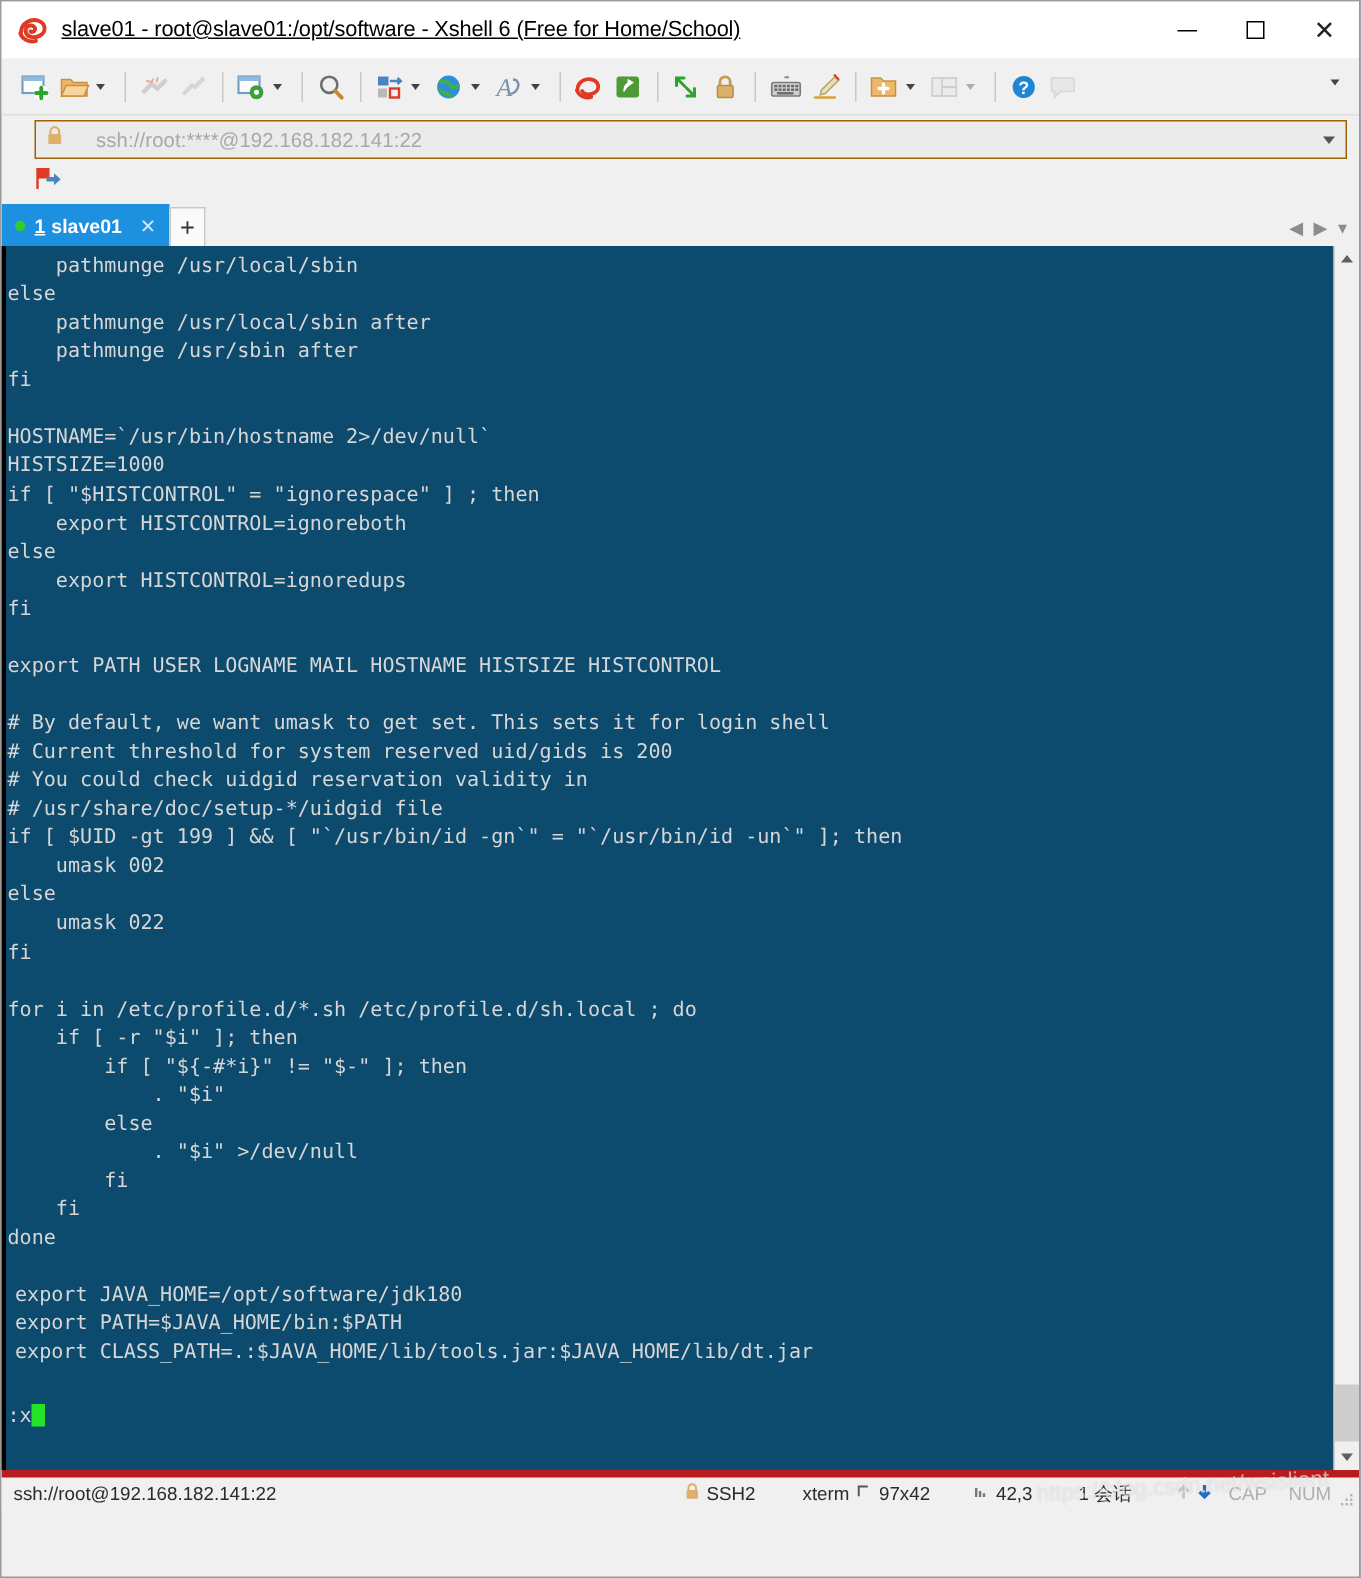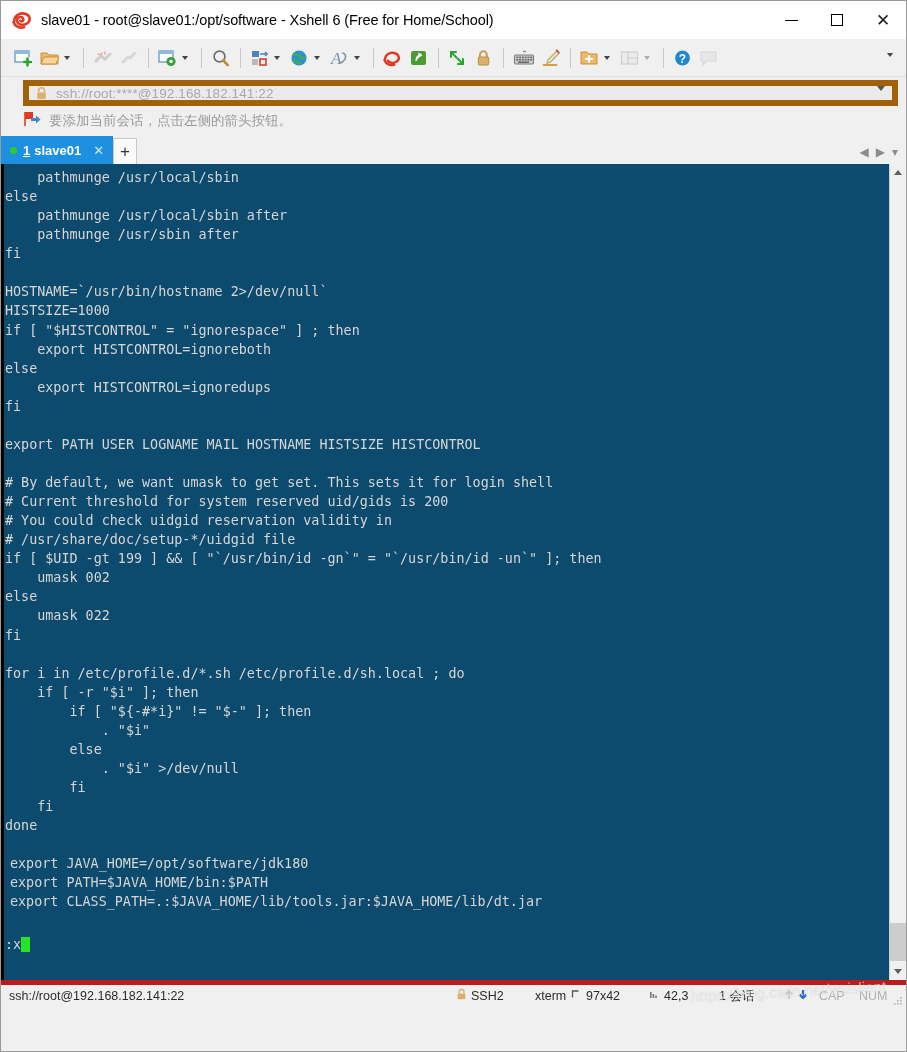--- a/index.html
+++ b/index.html
@@ -7,21 +7,21 @@
   body {
     font-family:"Liberation Sans", sans-serif;
     background:#f0f0f0;
     -webkit-font-smoothing:none;
   }
   #app { position:relative; width:907px; height:1052px; background:#f0f0f0;
          border:1px solid #9a9a9a; overflow:hidden; }
 
   
   .titlebar { position:relative; height:38px; background:#ffffff;
-              display:flex; align-items:center; }
+              display:flex; align-items:center;text-decoration:underline; }
   .tb-icon { width:22px; height:22px; margin-left:10px; position:relative; flex:0 0 auto; }
   .shell-svg { display:block; }
   .tb-title { margin-left:8px; font-size:14.5px; color:#000; white-space:nowrap;
               letter-spacing:-0.1px; }
   .tb-ctrls { position:absolute; right:0; top:0; height:38px; display:flex; }
   .tb-btn { width:46px; height:38px; display:flex; align-items:center; justify-content:center;
             font-size:15px; color:#222; }
   .glyph-min { display:block; width:13px; height:1px; background:#000; }
   .glyph-max { display:block; width:12px; height:12px; border:1px solid #000; }
   .glyph-close { font-size:17px; line-height:1; font-family:"Liberation Sans", sans-serif; }
@@ -39,22 +39,22 @@
   .tool { display:flex; align-items:center; height:30px; padding:0 2px; }
   .tool svg { display:block; }
   .caret { width:0;height:0;border-left:3.5px solid transparent;border-right:3.5px solid transparent;
            border-top:4px solid #444; margin:0 5px 0 3px; }
   .sep { width:1px; height:20px; background:#c8c8c8; margin:0 6px; }
   .tb-overflow { position:absolute; right:8px; top:14px; }
   .dim { opacity:0.38; }
 
   
   .addrbar { height:26px; margin:3px 8px 0 22px; background:#ebebeb;
-             border:6px solid #a16207; display:flex; align-items:flex-start;
-             position:relative; }
+             border:1px solid #a16207; display:flex; align-items:center;
+             position:relative;gap:13px; }
   .addr-lock { margin-left:6px; }
   .addr-text { margin-left:8px; font-size:13.5px; color:#a8a8a8; letter-spacing:0.1px; }
   .addr-caret { position:absolute; right:7px; width:0;height:0;
                 border-left:4px solid transparent;border-right:4px solid transparent;
                 border-top:5px solid #555; }
 
   
   .notifybar { height:30px; margin-left:22px; display:flex; align-items:center; }
   .notify-text { margin-left:7px; font-size:13.5px; color:#9a9a9a; }
 
@@ -372,21 +372,20 @@
   </div>
 
   <div class="notifybar">
     <span>
       <svg width="19" height="18" viewBox="0 0 19 18">
         <path d="M2 2h8v7H2z" fill="#e03a24"></path>
         <path d="M2 2v14" stroke="#e03a24" stroke-width="1.6"></path>
         <path d="M8 8h5V5.5l4.5 4-4.5 4V11H8z" fill="#4a84c0"></path>
       </svg>
     </span>
-    <span class="notify-text">要添加当前会话，点击左侧的箭头按钮。</span>
   </div>
 
   <div class="tabbar">
     <div class="tab">
       <i class="tab-dot"></i>
       <span class="tab-num">1</span>
       <span class="tab-label">slave01</span>
       <span class="tab-close">✕</span>
     </div>
     <div class="tab-new">+</div>

